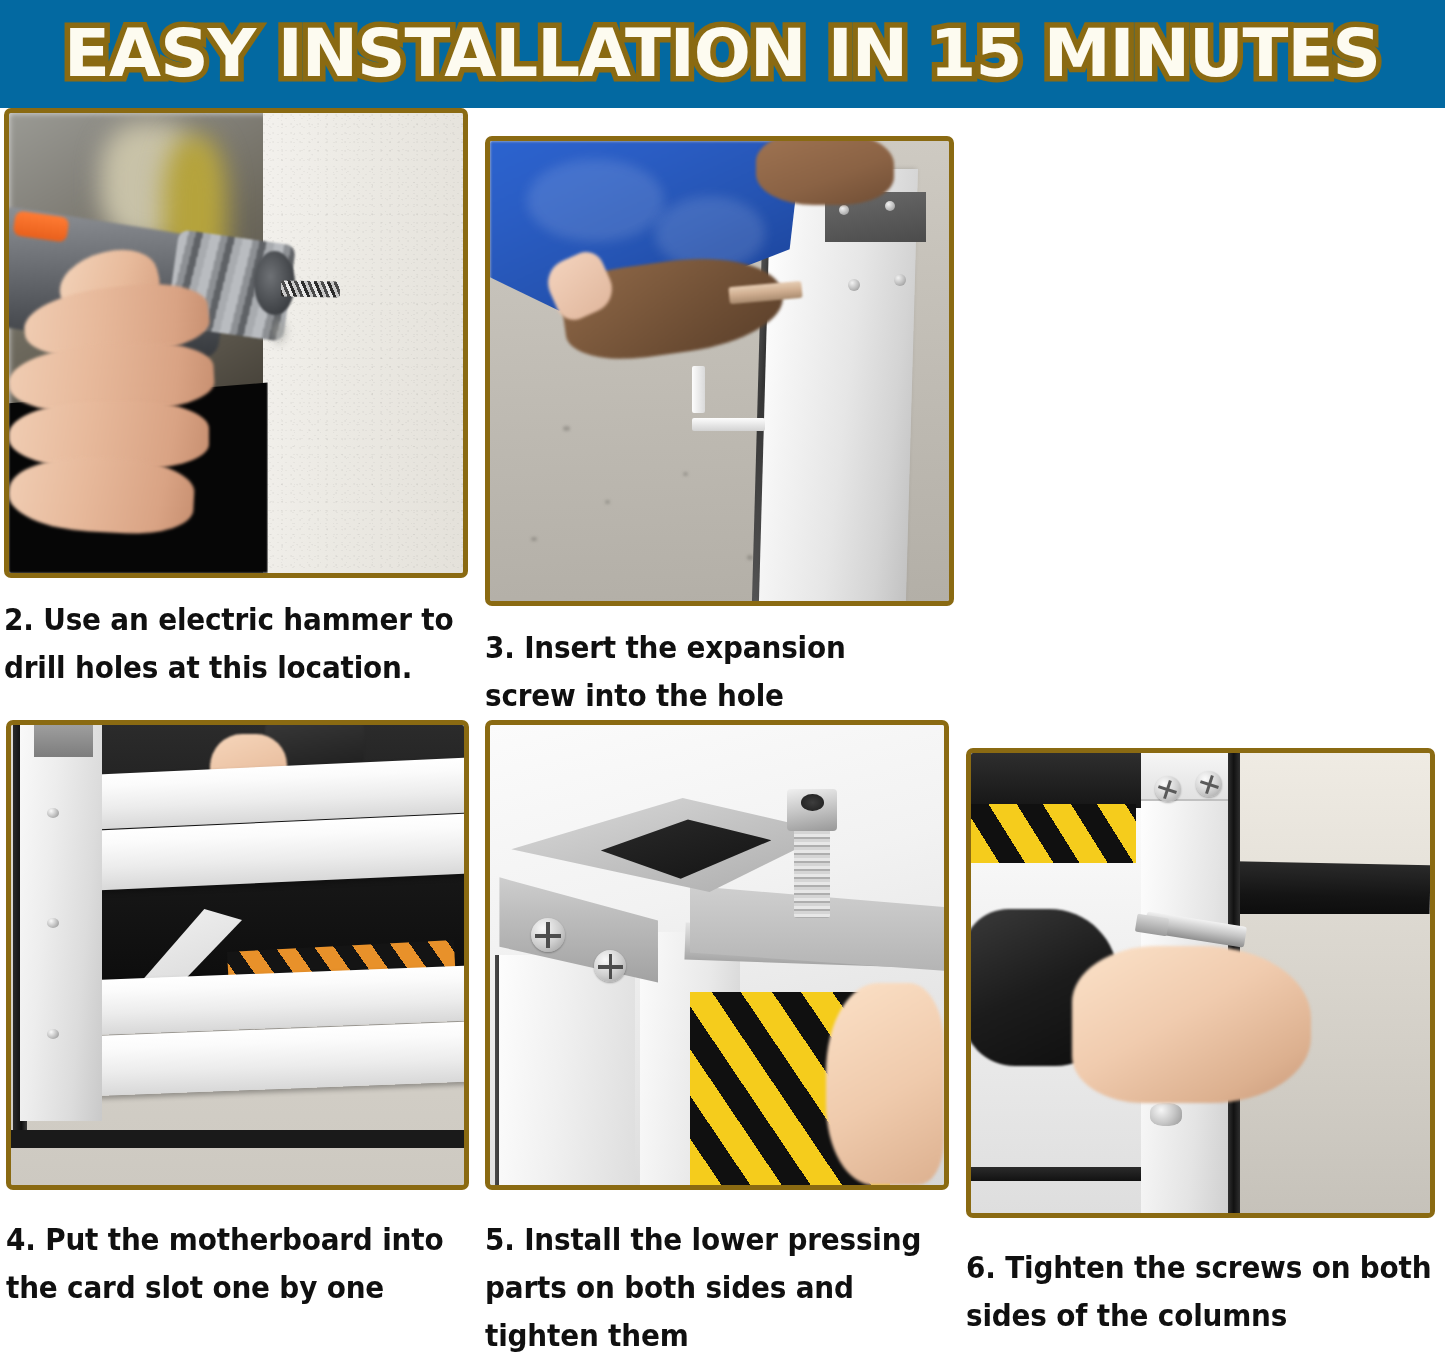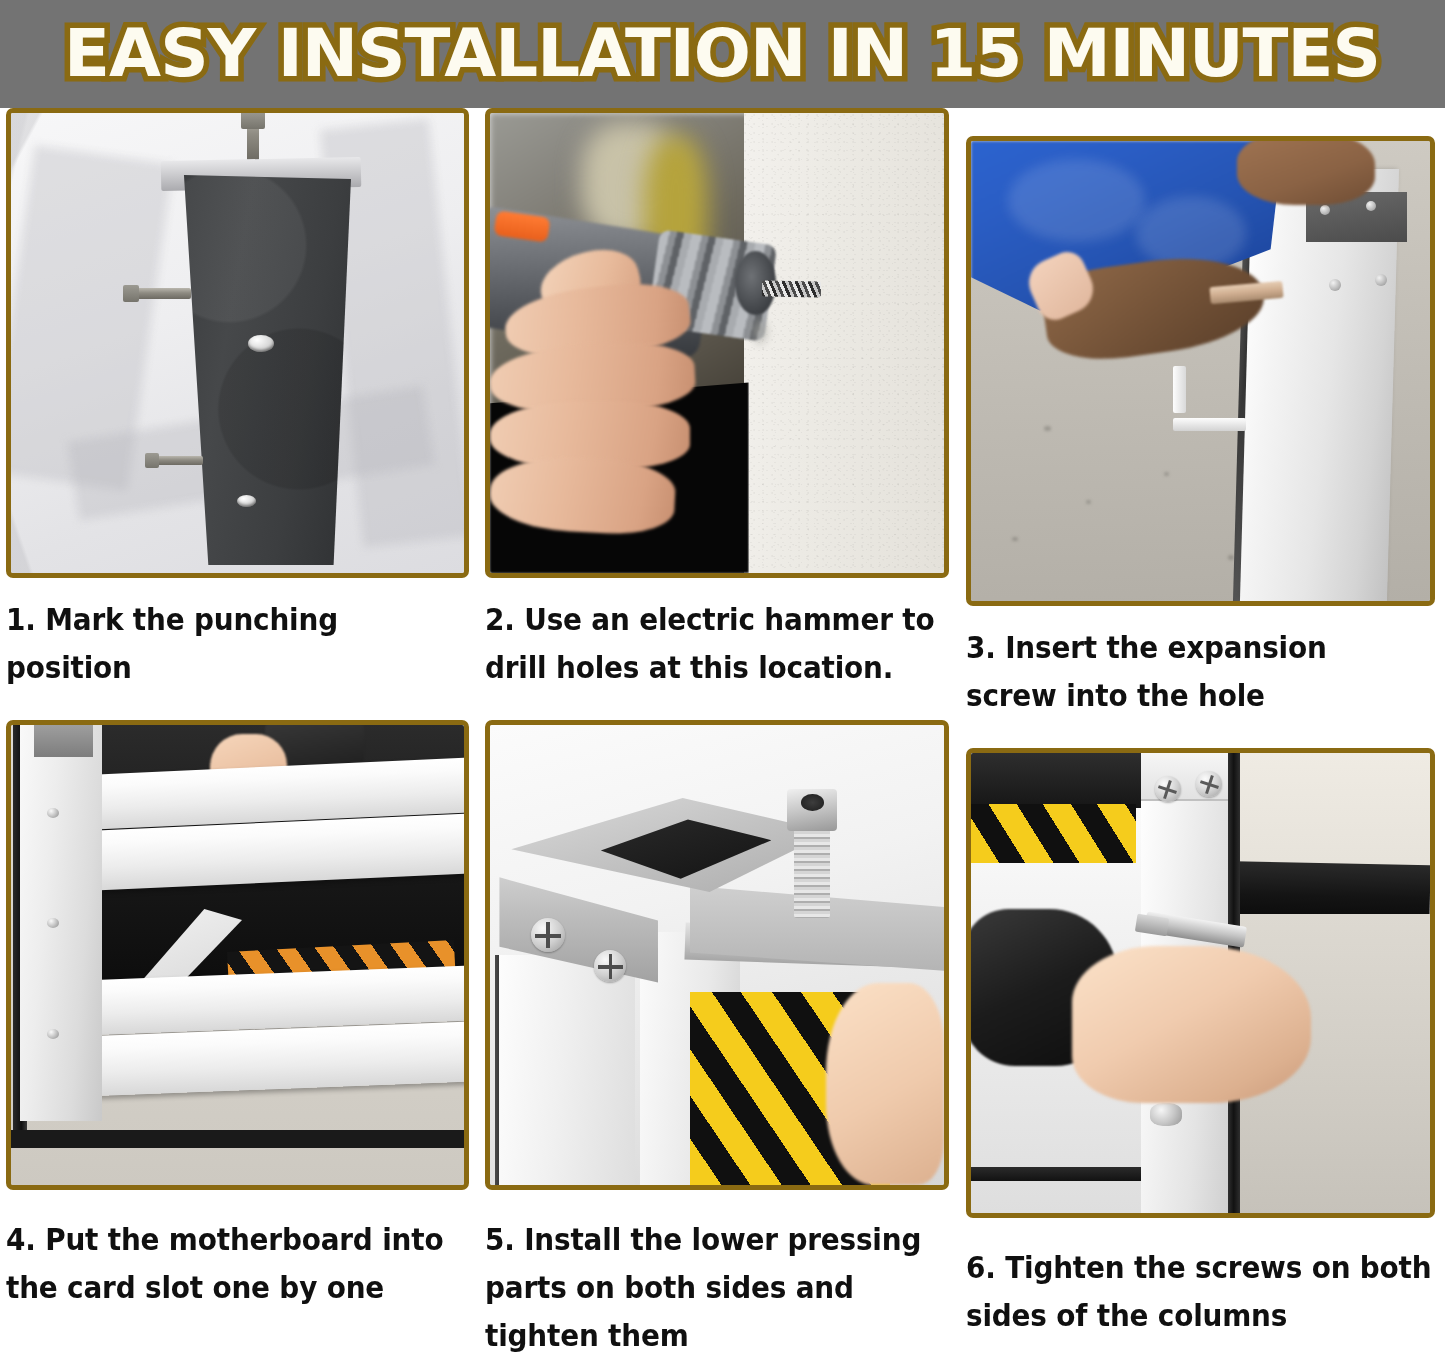--- a/index.html
+++ b/index.html
@@ -15,21 +15,21 @@
     position: relative;
   }
 
   
   #header-banner {
     width: 1445px;
     height: 108px;
     display: flex;
     align-items: center;
     justify-content: center;
-    background: #737373;
+    background: #0369a1;
   }
   #page-title {
     font-family: "DejaVu Sans", sans-serif;
     font-weight: bold;
     font-size: 66px;
     line-height: 72px;
     letter-spacing: -1px;
     transform: scaleX(1.02);
     color: #fdfbf0;
     -webkit-text-stroke: 11px #8a6a12;
@@ -520,43 +520,20 @@
 <body>
 
 <div id="header-banner">
   <div id="page-title">EASY INSTALLATION IN 15 MINUTES</div>
 </div>
 
 <div class="grid">
 
   <div class="grid-row row1">
 
-    <div class="cell c1">
-      <div class="photo-frame">
-        <div class="photo">
-          <div class="p1-bg"></div>
-          <div class="p1-fold" style="left:0;top:40px;width:140px;height:330px;transform:rotate(8deg);"></div>
-          <div class="p1-fold" style="left:330px;top:10px;width:110px;height:420px;transform:rotate(-6deg);"></div>
-          <div class="p1-fold" style="left:60px;top:300px;width:360px;height:80px;transform:rotate(-9deg);"></div>
-          <div class="p1-bolt" style="left:236px;top:0;width:12px;height:48px;"></div>
-          <div class="p1-bolt-head" style="left:230px;top:-2px;width:24px;height:18px;"></div>
-          <div class="p1-top-plate"></div>
-          <div class="p1-body">
-            <div class="p1-body-tex"></div>
-          </div>
-          <div class="p1-hole" style="left:237px;top:222px;width:26px;height:17px;"></div>
-          <div class="p1-hole" style="left:226px;top:382px;width:19px;height:12px;"></div>
-          <div class="p1-bolt" style="left:118px;top:175px;width:62px;height:11px;"></div>
-          <div class="p1-bolt-head" style="left:112px;top:172px;width:16px;height:17px;"></div>
-          <div class="p1-bolt" style="left:140px;top:343px;width:52px;height:9px;"></div>
-          <div class="p1-bolt-head" style="left:134px;top:340px;width:14px;height:15px;"></div>
-        </div>
-      </div>
-      <div class="caption">1. Mark the punching position</div>
-    </div>
 
     <div class="cell c2">
       <div class="photo-frame">
         <div class="photo">
           <div class="p2-bg-left"></div>
           <div class="p2-bg-blob" style="left:20%;top:2%;width:22%;height:26%;background:#c8c2a8;"></div>
           <div class="p2-bg-blob" style="left:34%;top:5%;width:14%;height:34%;background:#b5a33c;"></div>
           <div class="p2-wall">
             <div class="p2-wall-tex"></div>
           </div>

